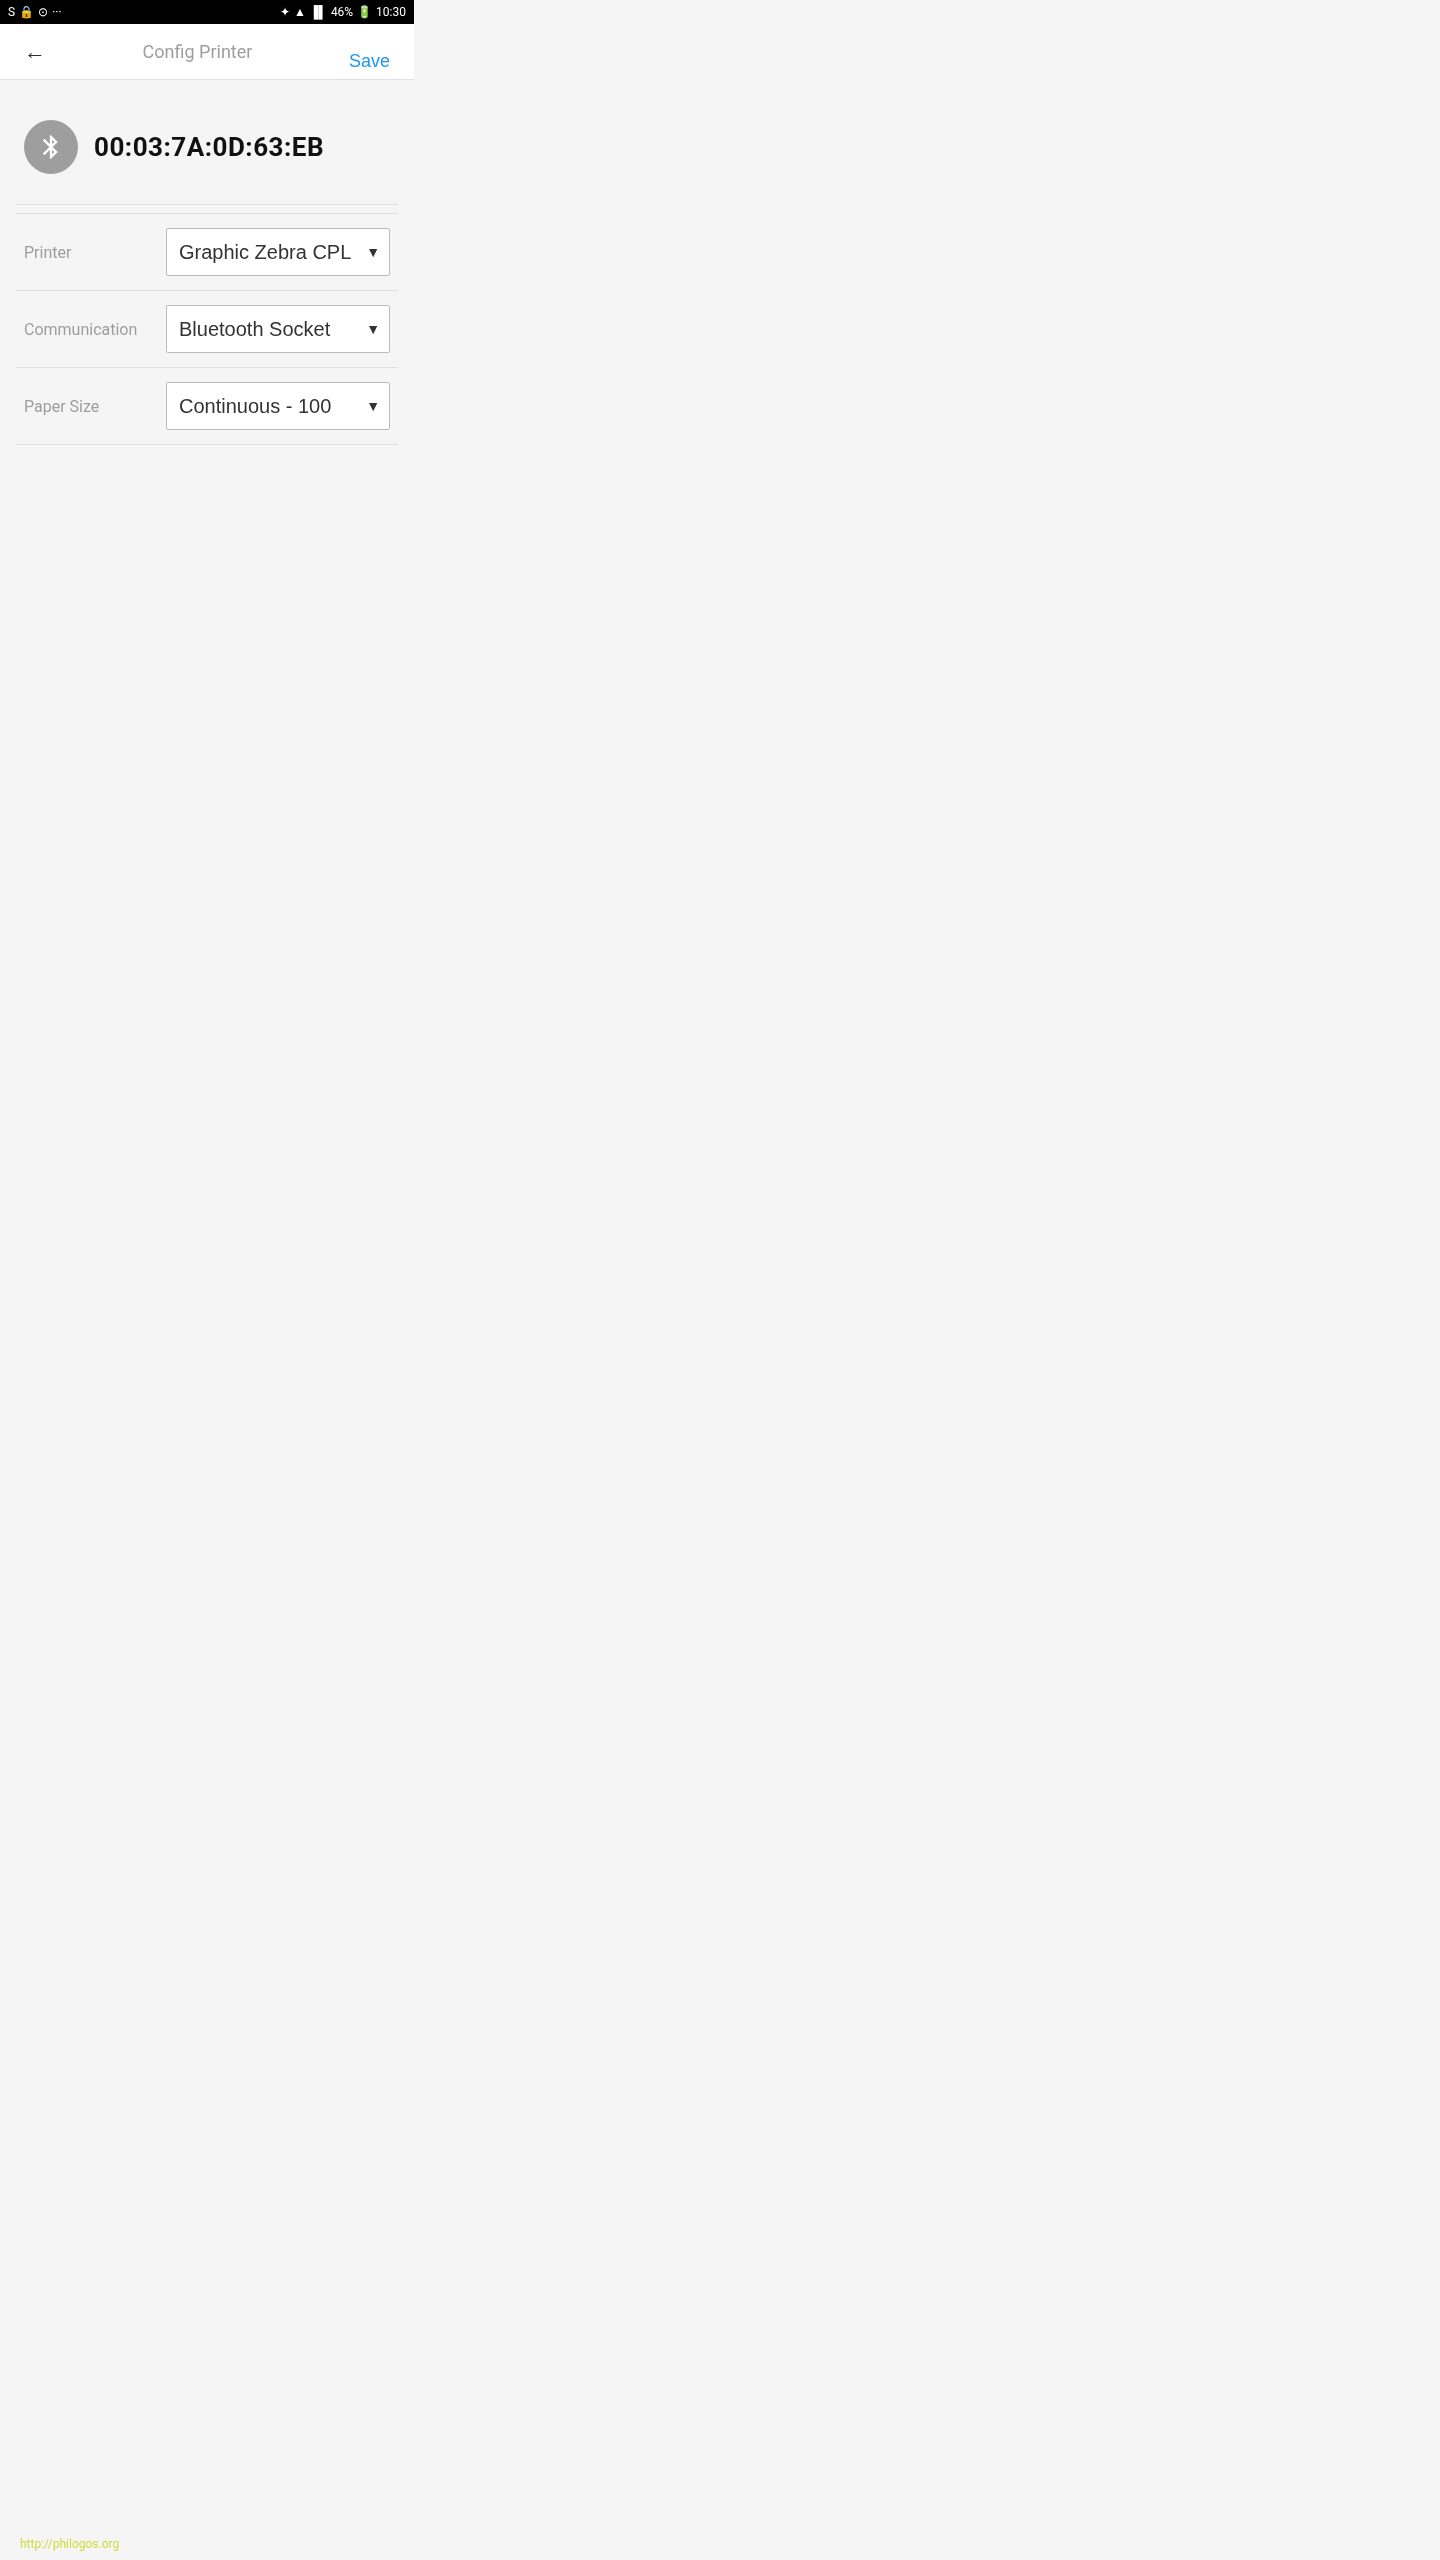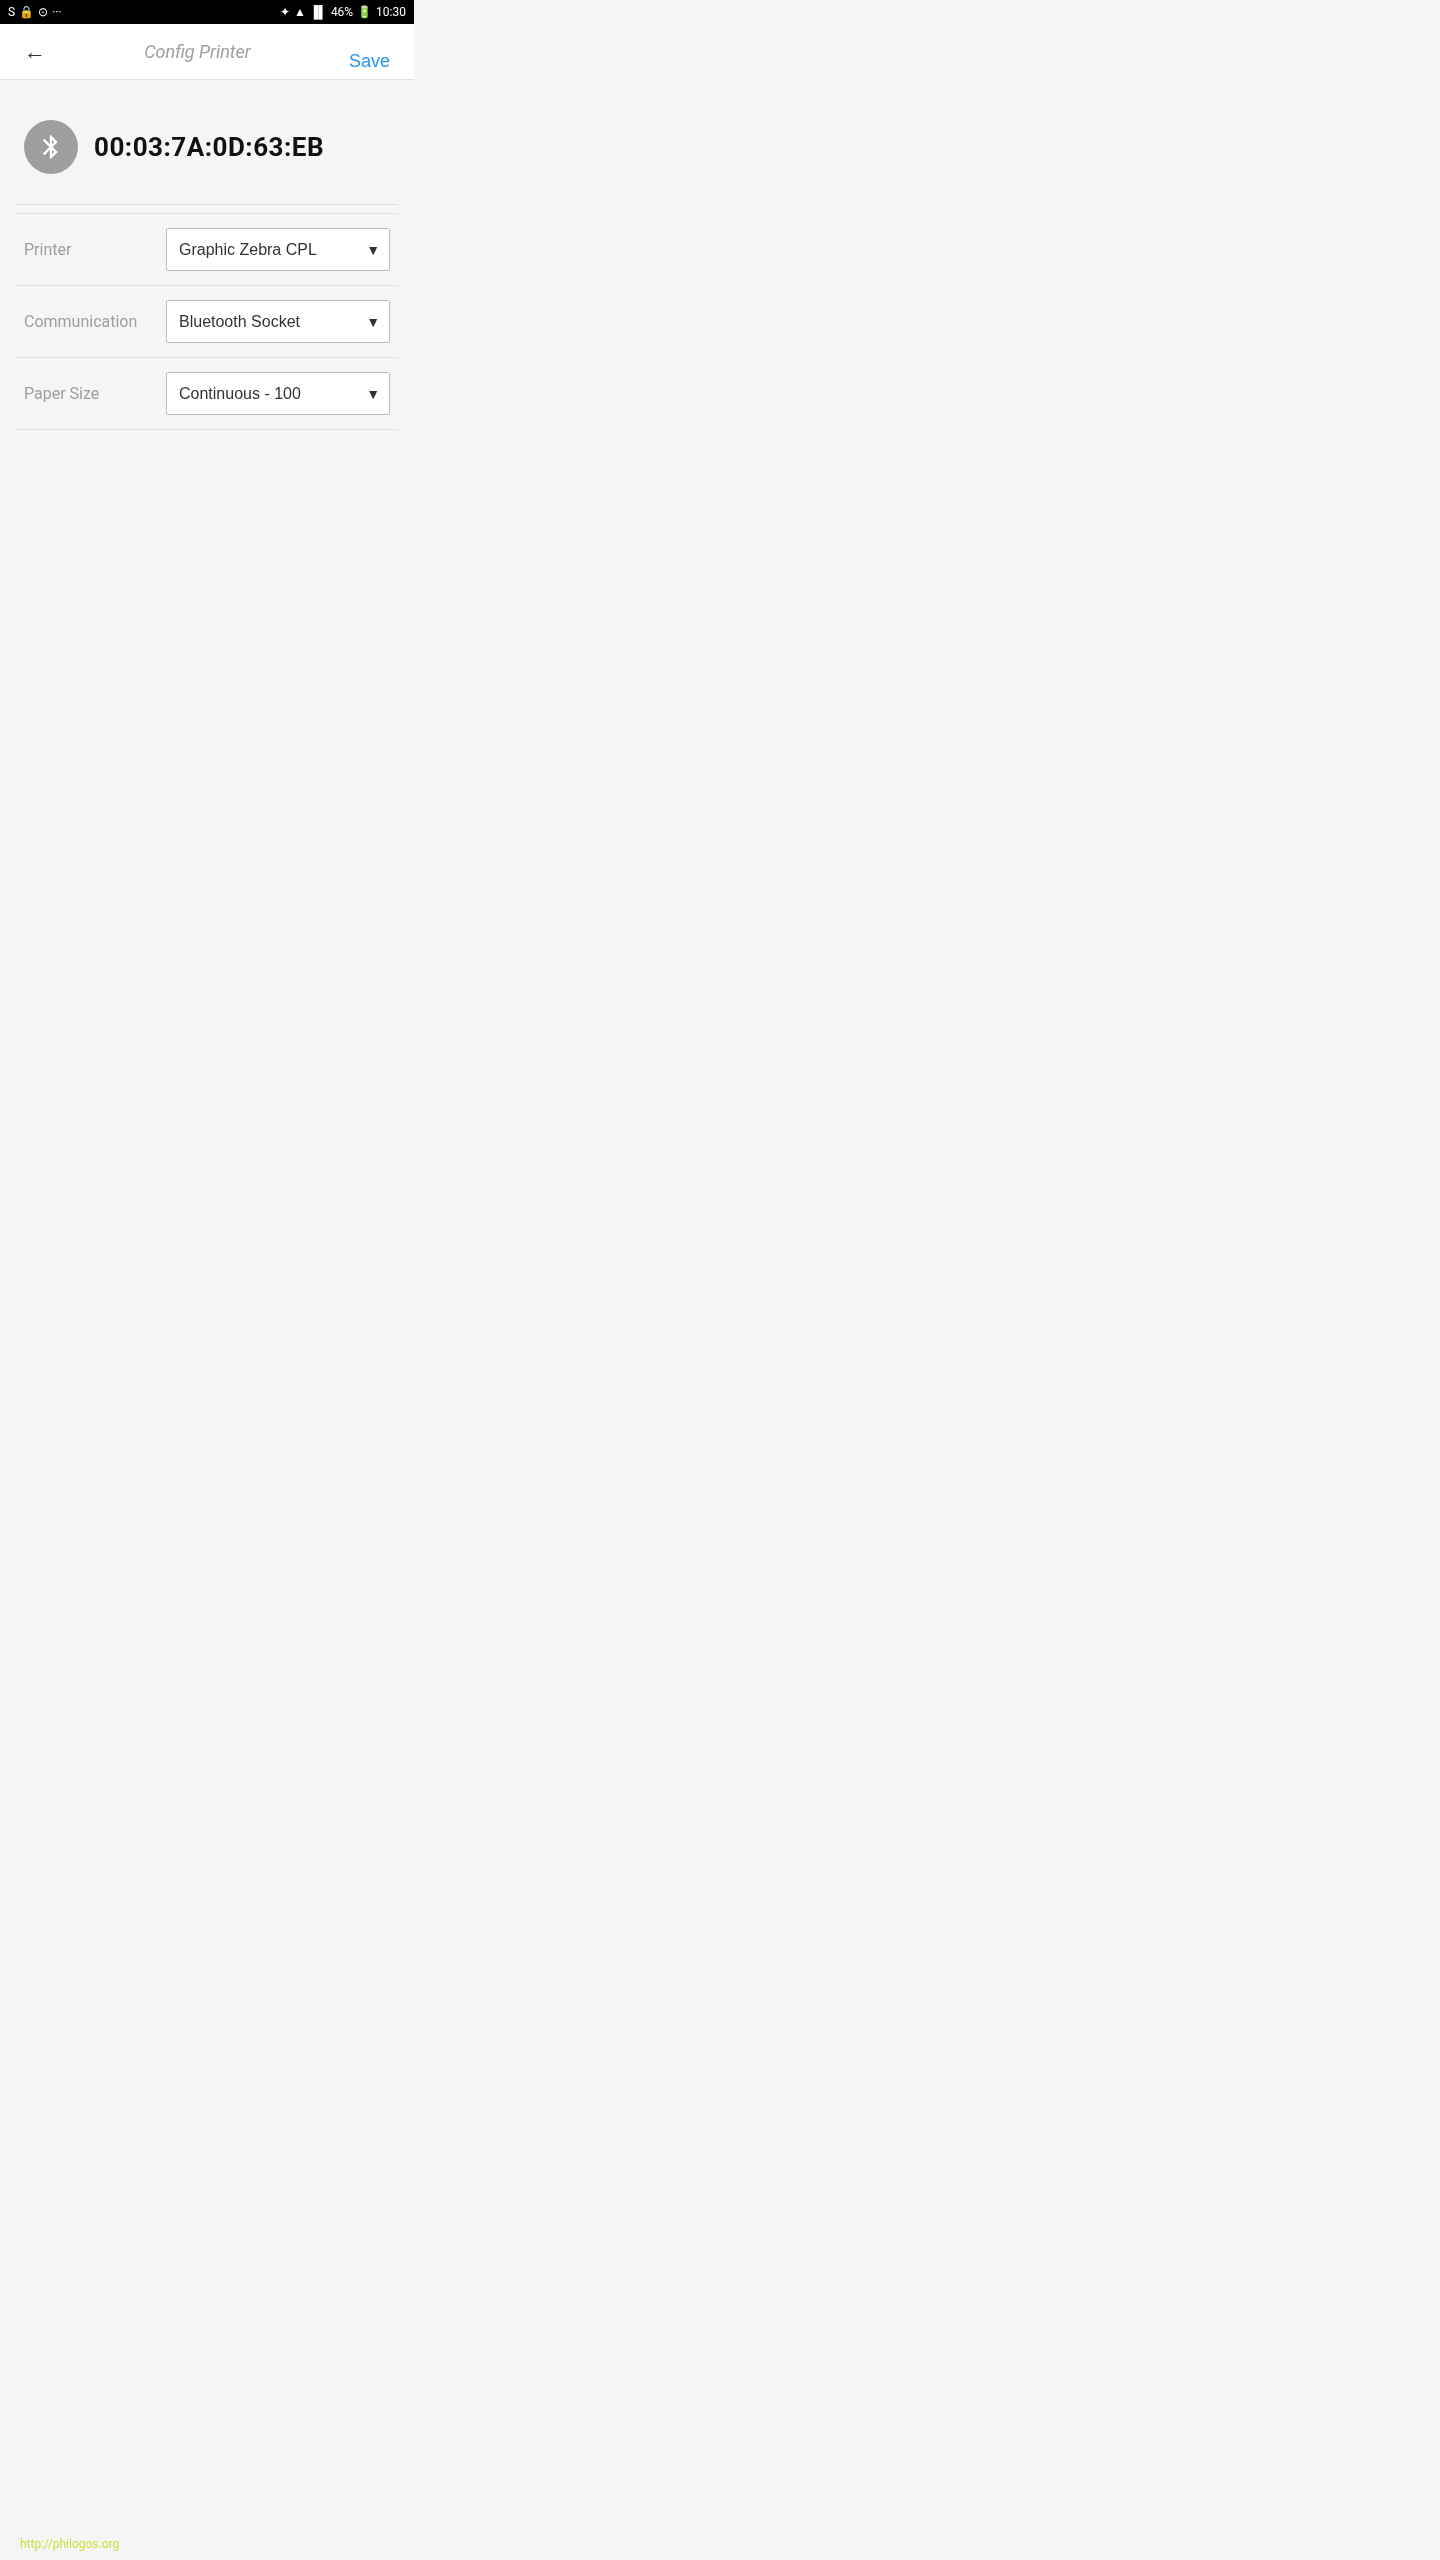--- a/index.html
+++ b/index.html
@@ -60,21 +60,20 @@
       color: #333;
       padding: 8px;
       display: flex;
       align-items: center;
     }
 
     .app-bar-title {
       font-size: 18px;
       color: #9e9e9e;
       font-weight: 400;
-      font-style: italic;
     }
 
     .save-button {
       background: none;
       border: none;
       cursor: pointer;
       font-size: 18px;
       color: #2196F3;
       font-weight: 500;
       padding: 8px;
@@ -142,21 +141,21 @@
     .dropdown-wrapper {
       flex: 1;
       position: relative;
     }
 
     .dropdown-wrapper select {
       width: 100%;
       border: 1px solid #bbb;
       border-radius: 2px;
       padding: 12px 12px;
-      font-size: 16px;
+      font-size: 20px;
       color: #333;
       background: #fff;
       appearance: none;
       -webkit-appearance: none;
       cursor: pointer;
       outline: none;
     }
 
     .dropdown-arrow {
       position: absolute;

